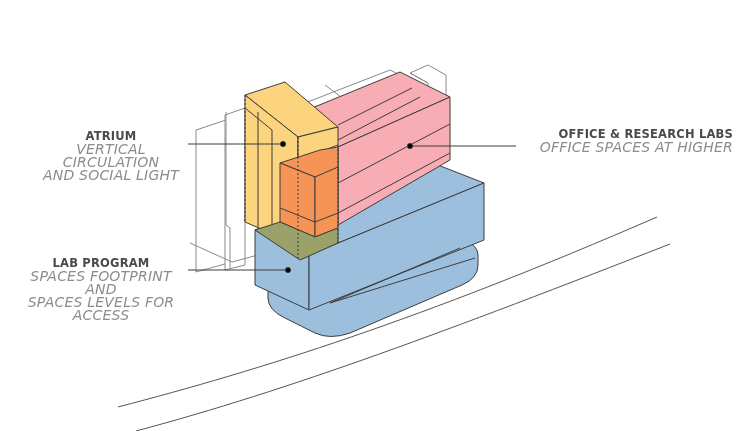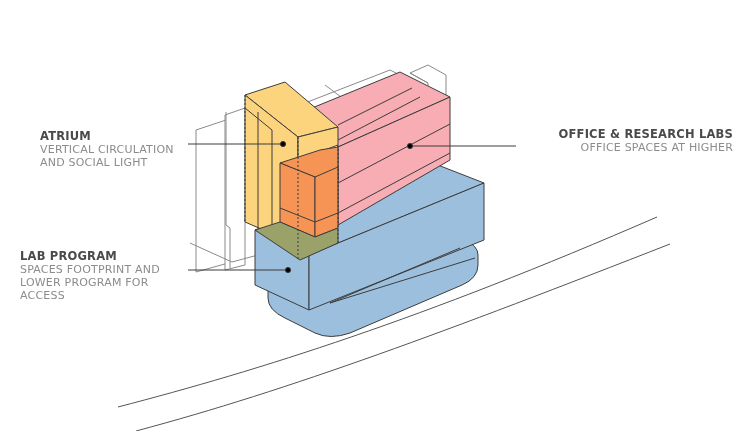--- a/index.html
+++ b/index.html
@@ -1,23 +1,23 @@
 <!DOCTYPE html>
 <html><head>
 <meta charset="utf-8">
 <style>
   html, body { margin: 0; padding: 0; background: #ffffff; }
   body { width: 750px; height: 431px; position: relative; overflow: hidden; font-family: "DejaVu Sans", sans-serif; }
   #diagram { position: absolute; left: 0; top: 0; width: 750px; height: 431px; }
-  .label { position: absolute; text-align: left; line-height: 13px; letter-spacing: 0.2px; }
+  .label { position: absolute; text-align: center; line-height: 13px; letter-spacing: 0.2px; }
   .label.right { text-align: right; }
   .label .title { font-weight: bold; font-size: 11.5px; color: #4a4a4a; display: block; }
-  .label .desc { font-size: 11px; color: #8c8c8c; display: block; }
+  .label .desc { font-size: 14px; color: #8c8c8c; display: block; font-style: italic; }
   #label-atrium { left: 40px; top: 130px; width: 142px; }
-  #label-lab { left: 20px; top: 250px; width: 162px; }
+  #label-lab { left: 20px; top: 257px; width: 162px; }
   #label-office { left: 523px; top: 128px; width: 210px; }
 </style>
 </head>
 <body>
 
 <svg id="diagram" viewBox="0 0 750 431" xmlns="http://www.w3.org/2000/svg">
 
   <g fill="none" stroke="#555" stroke-width="1">
     <path d="M118 407 C 260 370, 420 320, 657 217"></path>
     <path d="M136 431 C 290 390, 450 330, 670 244"></path>
@@ -90,19 +90,19 @@
 
 <div class="label" id="label-atrium">
   <span class="title">ATRIUM</span>
   <span class="desc">VERTICAL CIRCULATION</span>
   <span class="desc">AND SOCIAL LIGHT</span>
 </div>
 
 <div class="label" id="label-lab">
   <span class="title">LAB PROGRAM</span>
   <span class="desc">SPACES FOOTPRINT AND</span>
-  <span class="desc">LOWER PROGRAM FOR ACCESS</span>
+  <span class="desc">SPACES LEVELS FOR ACCESS</span>
 </div>
 
 <div class="label right" id="label-office">
   <span class="title">OFFICE &amp; RESEARCH LABS</span>
   <span class="desc">OFFICE SPACES AT HIGHER</span>
 </div>
 
 </body></html>

